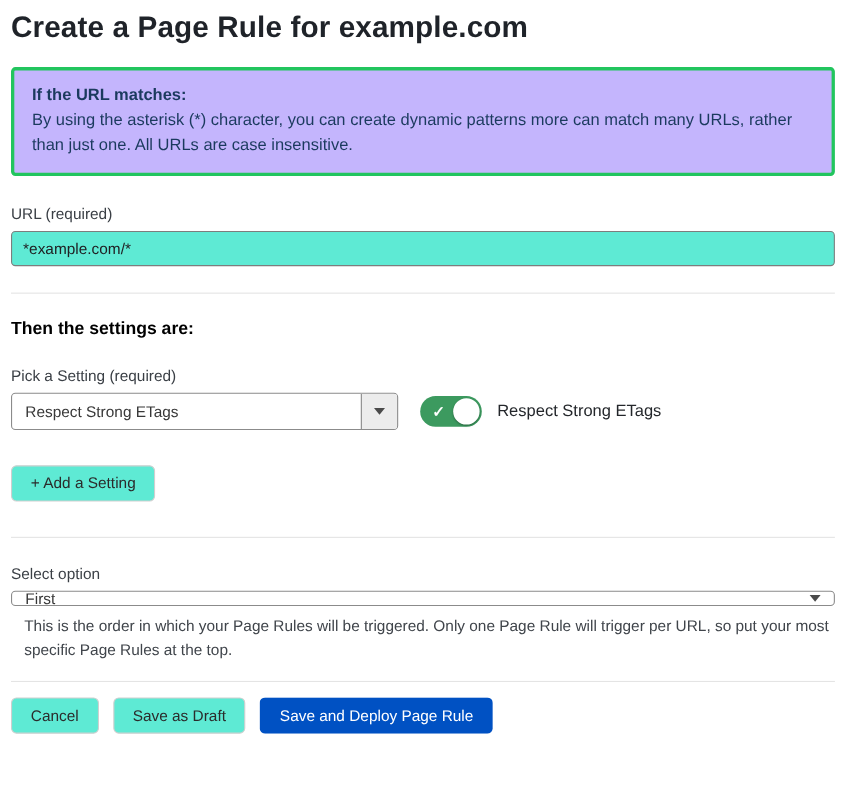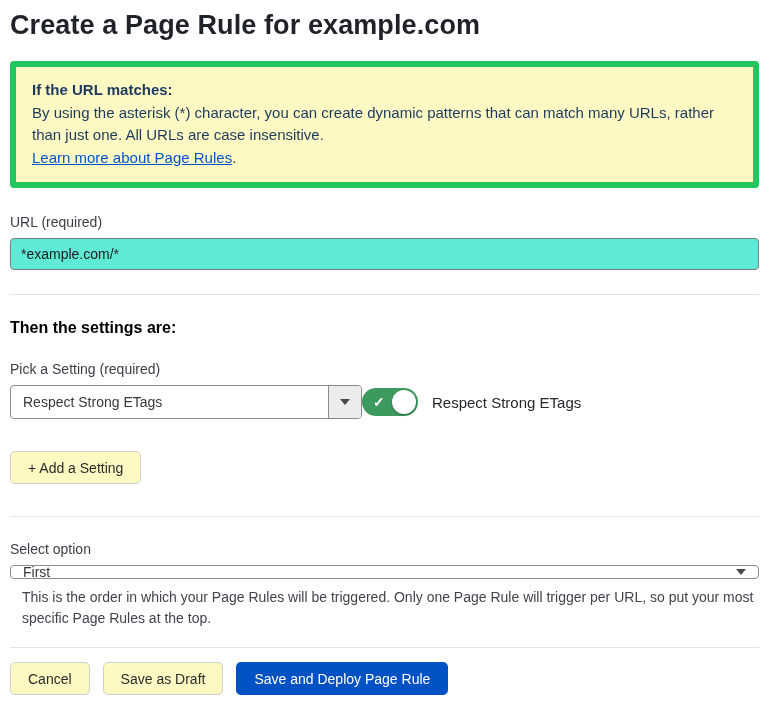--- a/index.html
+++ b/index.html
@@ -16,22 +16,22 @@
 
   h1.page-title {
     font-size: 27px;
     font-weight: 700;
     color: #1f2329;
     margin: 2px 0 20px 0;
     letter-spacing: 0.1px;
   }
 
   .info-box {
-    background: #fef9c3;
-    border: 6px solid #22c55e;
+    background: #c4b5fd;
+    border: 3px solid #22c55e;
     border-radius: 4px;
     padding: 12px 16px 13px 16px;
     color: #1b3a5e;
     font-size: 15px;
     line-height: 1.5;
     margin-bottom: 26px;
   }
   .info-heading { font-weight: 700; }
   .info-link {
     color: #0055cc;
@@ -69,20 +69,21 @@
     font-size: 16px;
     font-weight: 700;
     color: #000000;
     margin: 0 0 24px 0;
   }
   h2.order-h { margin-bottom: 16px; }
 
   .setting-row {
     display: flex;
     align-items: center;
+    gap: 20px;
     margin-bottom: 32px;
   }
 
   .select {
     display: flex;
     align-items: center;
     height: 34px;
     border: 1px solid #8b8b8b;
     border-radius: 4px;
     background: #fff;
@@ -142,21 +143,21 @@
   .btn {
     font-family: inherit;
     font-size: 14px;
     height: 33px;
     padding: 0 17px;
     border-radius: 5px;
     border: 1px solid transparent;
     cursor: pointer;
   }
   .btn.gray {
-    background: #fef9c3;
+    background: #5eead4;
     border-color: #cfcfcf;
     color: #2b2b2b;
   }
   .btn.primary {
     background: #0051c3;
     color: #ffffff;
   }
   .add-setting { margin-bottom: 8px; }
 
   .select.full {
@@ -183,24 +184,21 @@
 </head>
 <body>
 
 <div class="page">
 
   <h1 class="page-title">Create a Page Rule for example.com</h1>
 
   <div class="info-box">
     <div class="info-heading">If the URL matches:</div>
     <div class="info-body">
-      <span>By using the asterisk (*) character, you can create dynamic patterns that can match many URLs, rather than just one. All URLs are case insensitive.</span>
-    </div>
-    <div>
-      <a class="info-link">Learn more about Page Rules</a><span class="link-suffix">.</span>
+      <span>By using the asterisk (*) character, you can create dynamic patterns more can match many URLs, rather than just one. All URLs are case insensitive.</span>
     </div>
   </div>
 
   <label class="field-label">URL (required)</label>
   <input type="text" class="url-input" value="*example.com/*" style="">
 
   <hr class="divider">
 
   <h2 class="section-heading">Then the settings are:</h2>
 

